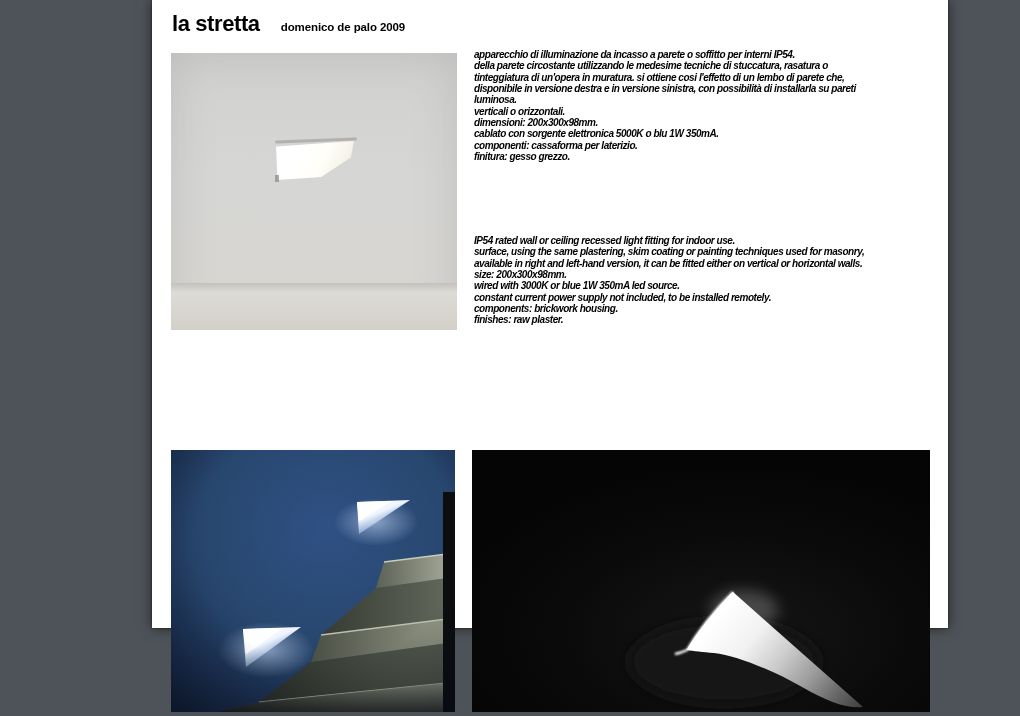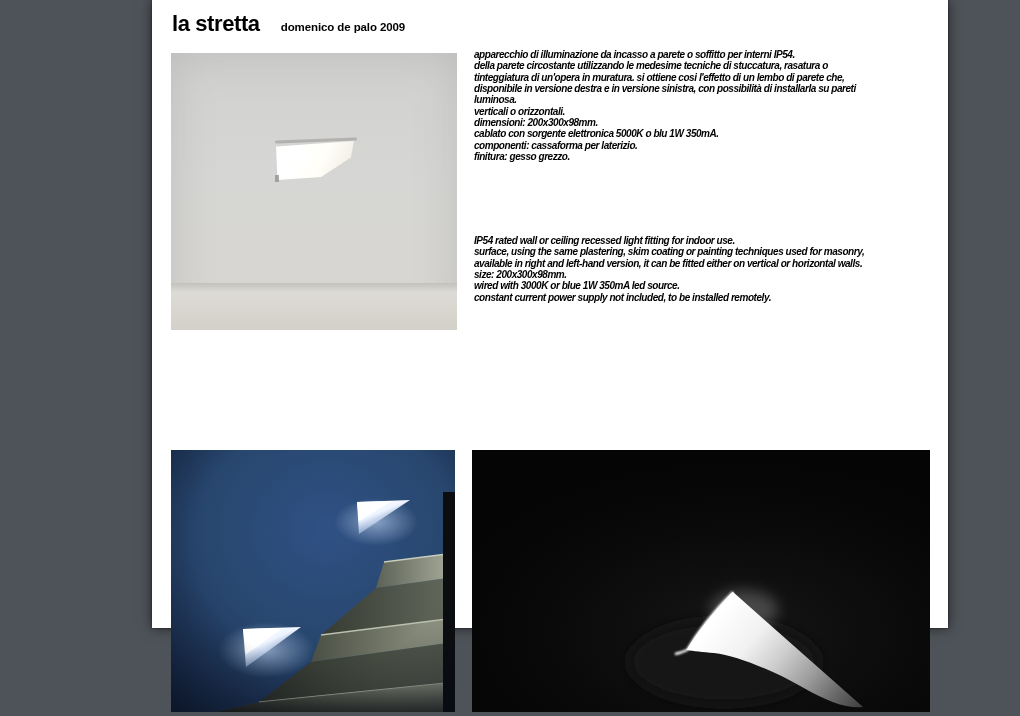--- a/index.html
+++ b/index.html
@@ -90,20 +90,22 @@
       <div class="tline">finitura: gesso grezzo.</div>
     </div>
 
   <div class="textblock text-en">
       <div class="tline">IP54 rated wall or ceiling recessed light fitting for indoor use.</div>
       <div class="tline">surface, using the same plastering, skim coating or painting techniques used for masonry,</div>
       <div class="tline">available in right and left-hand version, it can be fitted either on vertical or horizontal walls.</div>
       <div class="tline">size: 200x300x98mm.</div>
       <div class="tline">wired with 3000K or blue 1W 350mA led source.</div>
       <div class="tline">constant current power supply not included, to be installed remotely.</div>
+      <div class="tline">components: brickwork housing.</div>
+      <div class="tline">finishes: raw plaster.</div>
     </div>
 
   <div class="photo-stairs">
     <svg viewBox="0 0 284 262" preserveAspectRatio="none">
       <defs>
         <radialGradient id="bgBlue" cx="55%" cy="30%" r="95%">
           <stop offset="0" stop-color="#2f5184"></stop>
           <stop offset="0.45" stop-color="#28476f"></stop>
           <stop offset="0.75" stop-color="#1d3355"></stop>
           <stop offset="1" stop-color="#132239"></stop>

